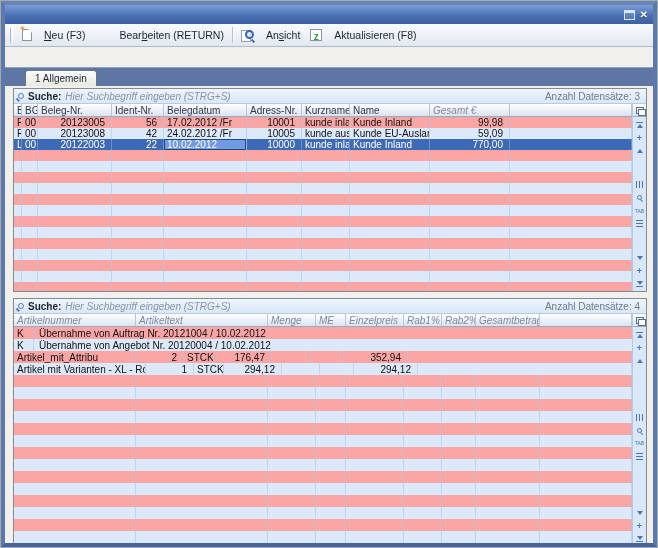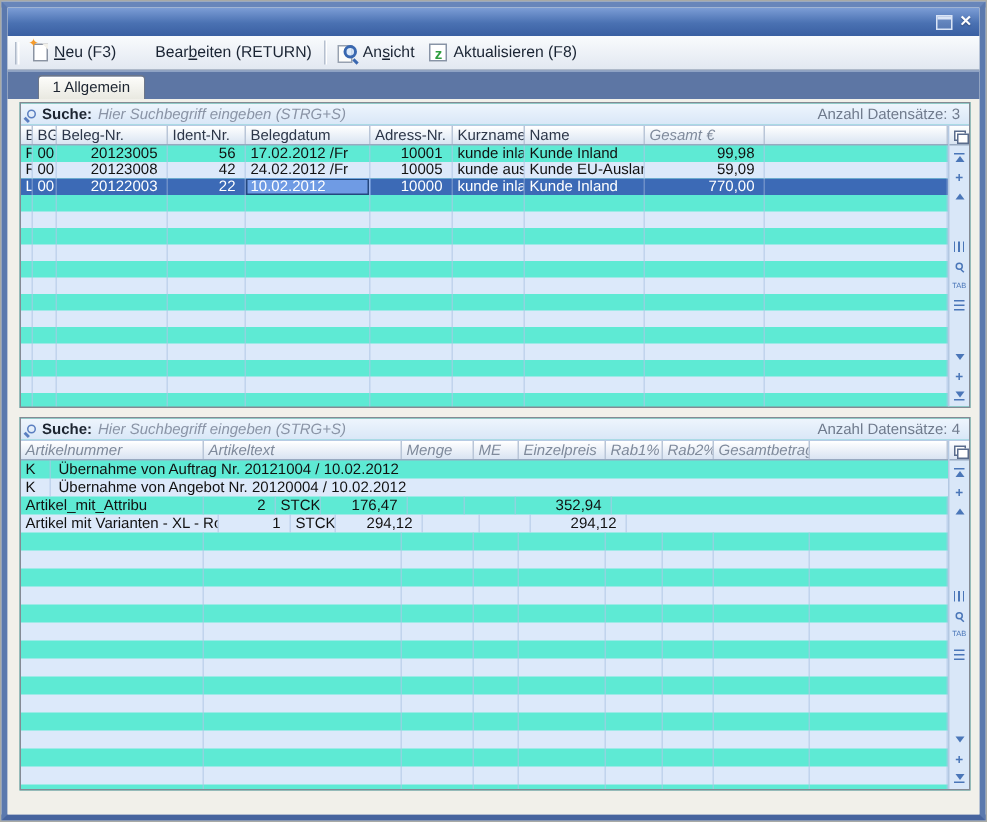--- a/index.html
+++ b/index.html
@@ -13,42 +13,42 @@
     display:flex;align-items:center;padding:0 5px;color:#fff;font-size:11px;font-weight:bold;
     text-shadow:0 1px 1px rgba(0,0,30,.4);}
   .win-controls{margin-left:auto;display:flex;align-items:center;gap:5px;}
   .ctrl-restore{width:11px;height:10px;border:1px solid #d9e4f6;position:relative;background:rgba(255,255,255,.12);}
   .ctrl-restore::before{content:"";position:absolute;left:0;right:0;top:0;height:2px;background:#d9e4f6;}
   .ctrl-close{color:#fff;font-size:10px;font-weight:bold;line-height:10px;}
   
   .toolbar{height:23px;flex:0 0 23px;background:linear-gradient(#f9fbfd,#e2e8f1);
     border-bottom:1px solid #aeb9c9;display:flex;align-items:center;padding:0 4px;}
   .grip{width:3px;height:15px;border-left:1px solid #aeb9c9;border-right:1px solid #fff;margin:0 4px 0 1px;}
-  .tb-btn{display:flex;align-items:center;gap:4px;padding:2px 5px;font-size:10.5px;color:#1a2433;cursor:default;}
+  .tb-btn{display:flex;align-items:center;gap:12px;padding:2px 5px;font-size:10.5px;color:#1a2433;cursor:default;}
   .tb-sep{width:1px;height:16px;background:#b6c0cf;box-shadow:1px 0 0 #fff;margin:0 3px;}
   .tb-icon{position:relative;display:inline-block;}
   .new-document-icon{width:10px;height:12px;background:#fff;border:1px solid #8a93a2;}
   .new-document-icon::before{content:"";position:absolute;right:-1px;top:-1px;border-style:solid;border-width:0 4px 4px 0;border-color:transparent #f1f0ea transparent transparent;}
   .new-document-icon::after{content:"✦";position:absolute;left:-4px;top:-6px;color:#f49b2c;font-size:8px;}
   .edit-icon{color:#cf4b22;font-size:13px;line-height:12px;width:12px;height:13px;text-align:center;}
   .view-icon{width:13px;height:13px;}
   .view-icon::before{content:"";position:absolute;left:0;top:1px;width:8px;height:10px;background:#fdfdfb;border:1px solid #97a1b0;}
   .view-icon::after{content:"";position:absolute;right:0;bottom:3px;width:5px;height:5px;border:2px solid #3a68b0;border-radius:50%;background:rgba(214,230,250,.8);}
   .view-handle{position:absolute;right:-1px;bottom:0px;width:4px;height:2px;background:#3a68b0;transform:rotate(45deg);}
   .refresh-icon{width:12px;height:12px;background:#fff;border:1px solid #8894a6;text-align:center;}
   .refresh-icon::before{content:"z";color:#2f9e3f;font-size:10px;font-weight:bold;line-height:10px;}
   
   .tabstrip{height:19px;flex:0 0 19px;background:#5d76a4;border-top:1px solid #8ea2c4;
-    display:flex;align-items:flex-end;padding-left:20px;}
+    display:flex;align-items:flex-end;padding-left:20px;margin-top:20px;}
   .tab{height:16px;padding:0 9px;background:linear-gradient(#fdfdfb,#e9e9e1);
     border:1px solid #6c7689;border-bottom:none;border-radius:3px 3px 0 0;
     font-size:10px;color:#1c2430;display:flex;align-items:center;box-shadow:inset 0 1px 0 #fff;}
   
   .content{flex:1 1 auto;background:#f1f0ea;padding:2px 6px 0 8px;overflow:hidden;}
-  .grid{position:relative;border:1px solid #848a94;background:#5eead4;width:634px;overflow:hidden;}
+  .grid{position:relative;border:1px solid #848a94;background:#fca5a5;width:634px;overflow:hidden;}
   #grid-upper{height:204px;margin-bottom:6px;}
   #grid-lower{height:249px;}
   .searchbar{height:15px;background:linear-gradient(#eef5fd,#d9e7f7);border-bottom:1px solid #b7cbe4;
     display:flex;align-items:center;font-size:10px;padding:0 6px 0 4px;gap:4px;}
   .mag-icon{width:6px;height:6px;border:1.5px solid #5a7ec0;border-radius:50%;position:relative;flex:0 0 auto;}
   .mag-icon::after{content:"";position:absolute;left:-3px;bottom:-2px;width:4px;height:1.5px;background:#5a7ec0;transform:rotate(45deg);}
   .search-label{font-weight:bold;color:#1c2430;}
   .search-placeholder{font-style:italic;color:#8a94a6;flex:1 1 auto;overflow:hidden;white-space:nowrap;}
   .record-count{color:#6f7a8c;margin-left:auto;white-space:nowrap;}
   .grid-main{position:absolute;left:0;right:0;top:15px;bottom:0;display:flex;}

